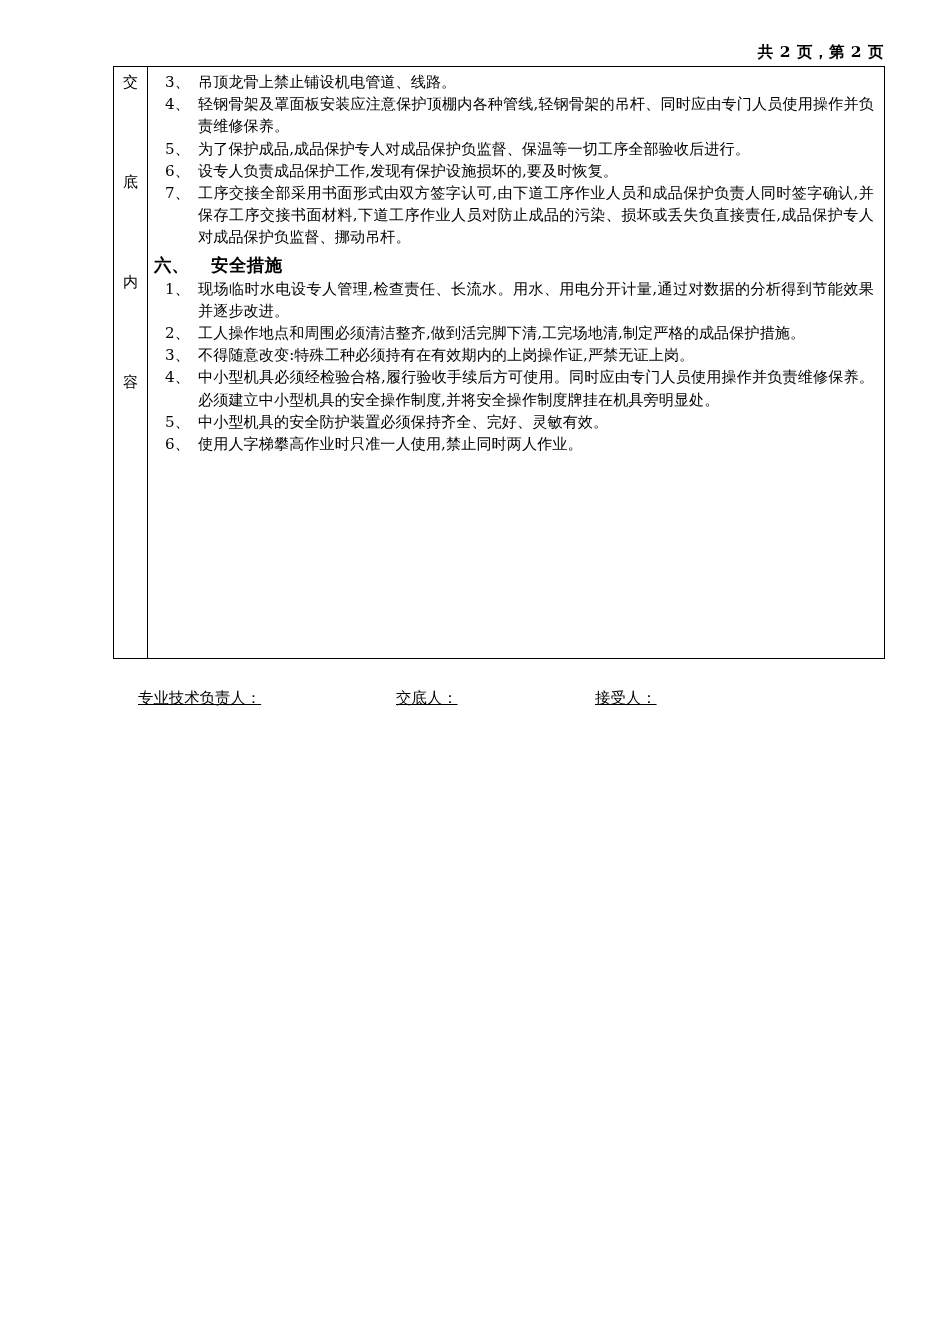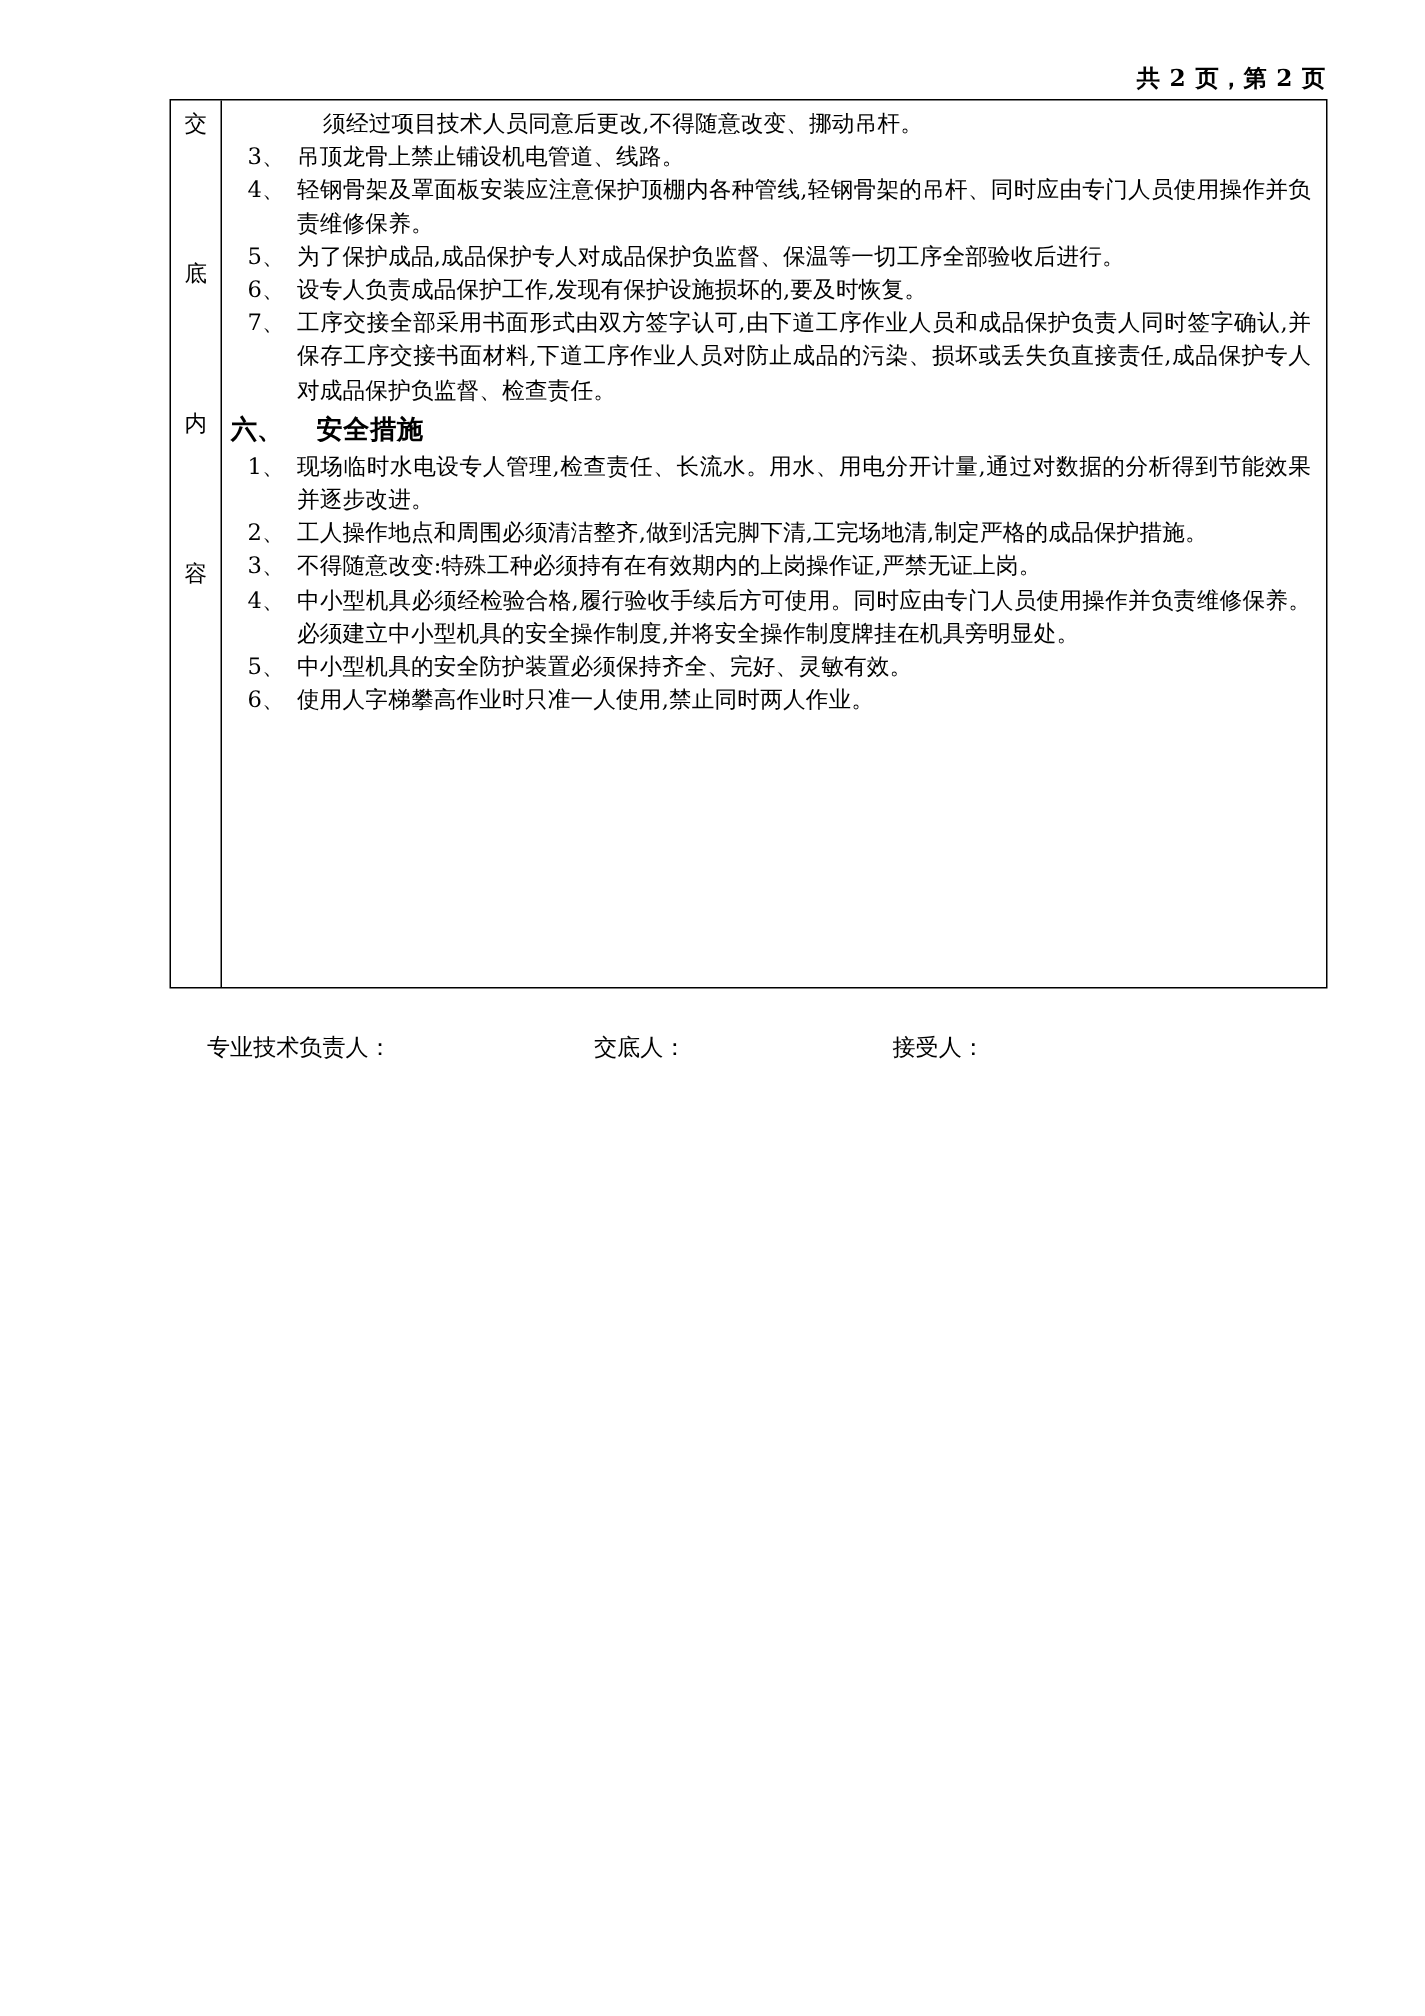--- a/index.html
+++ b/index.html
@@ -130,20 +130,21 @@
     position: absolute;
     left: 113px;
     top: 688px;
     width: 772px;
     font-size: 15.4px;
     white-space: nowrap;
   }
   .sig-row .sig {
     position: absolute;
     top: 0;
+    text-decoration: underline;
   }
   .sig-1 { left: 25px; }
   .sig-2 { left: 283px; }
   .sig-3 { left: 482px; }
 </style>
 </head>
 <body>
 
 <div class="page">
 
@@ -153,42 +154,41 @@
 
     <div class="label-col">
       <div class="label-char">交</div>
       <div class="label-char">底</div>
       <div class="label-char">内</div>
       <div class="label-char">容</div>
     </div>
 
     <div class="content-col">
 
-      <div class="cont-line">须经过项目技术人员同意后更改,不得随意改变、挪动吊杆。</div>
 
       <ul class="list">
         <li class="li">
           <span class="num">3、</span>
           <span class="txt">吊顶龙骨上禁止铺设机电管道、线路。</span>
         </li>
         <li class="li">
           <span class="num">4、</span>
           <span class="txt">轻钢骨架及罩面板安装应注意保护顶棚内各种管线,轻钢骨架的吊杆、同时应由专门人员使用操作并负责维修保养。</span>
         </li>
         <li class="li">
           <span class="num">5、</span>
           <span class="txt">为了保护成品,成品保护专人对成品保护负监督、保温等一切工序全部验收后进行。</span>
         </li>
         <li class="li">
           <span class="num">6、</span>
           <span class="txt">设专人负责成品保护工作,发现有保护设施损坏的,要及时恢复。</span>
         </li>
         <li class="li">
           <span class="num">7、</span>
-          <span class="txt">工序交接全部采用书面形式由双方签字认可,由下道工序作业人员和成品保护负责人同时签字确认,并保存工序交接书面材料,下道工序作业人员对防止成品的污染、损坏或丢失负直接责任,成品保护专人对成品保护负监督、检查责任。</span>
+          <span class="txt">工序交接全部采用书面形式由双方签字认可,由下道工序作业人员和成品保护负责人同时签字确认,并保存工序交接书面材料,下道工序作业人员对防止成品的污染、损坏或丢失负直接责任,成品保护专人对成品保护负监督、挪动吊杆。</span>
         </li>
       </ul>
 
       <div class="section-heading">
         <span class="sec-num">六、</span>
         <span class="sec-title">安全措施</span>
       </div>
 
       <ul class="list">
         <li class="li">

